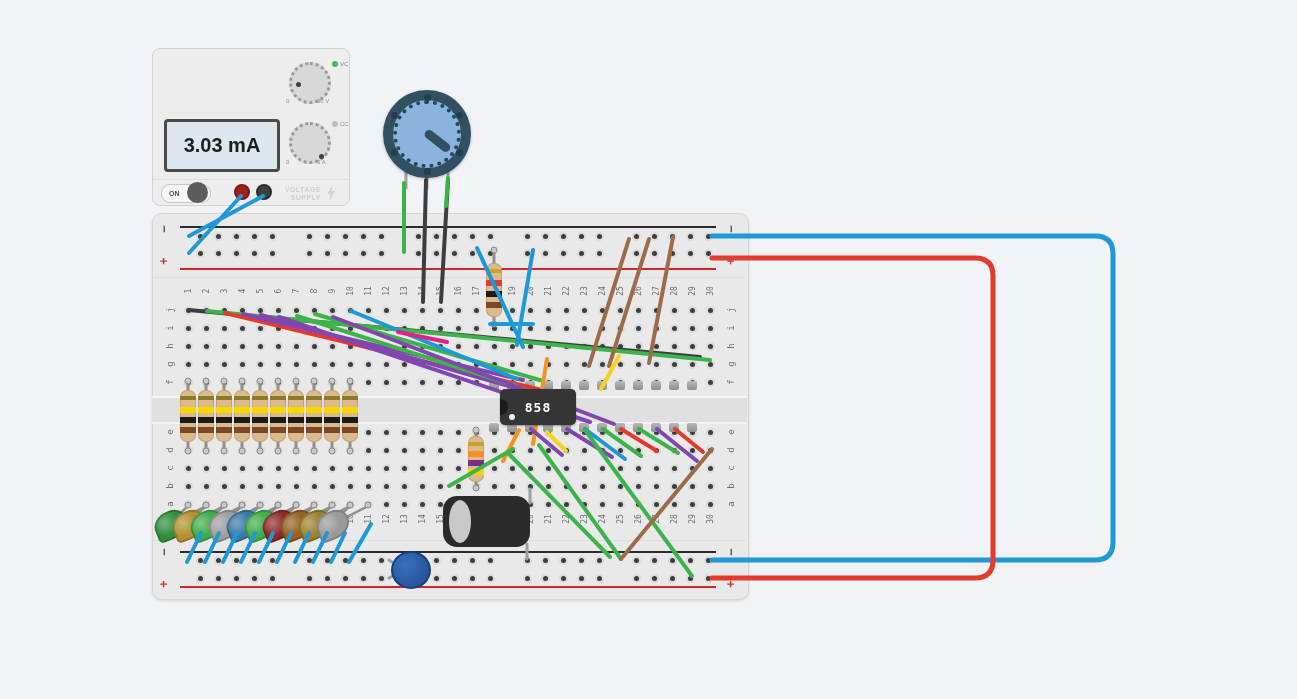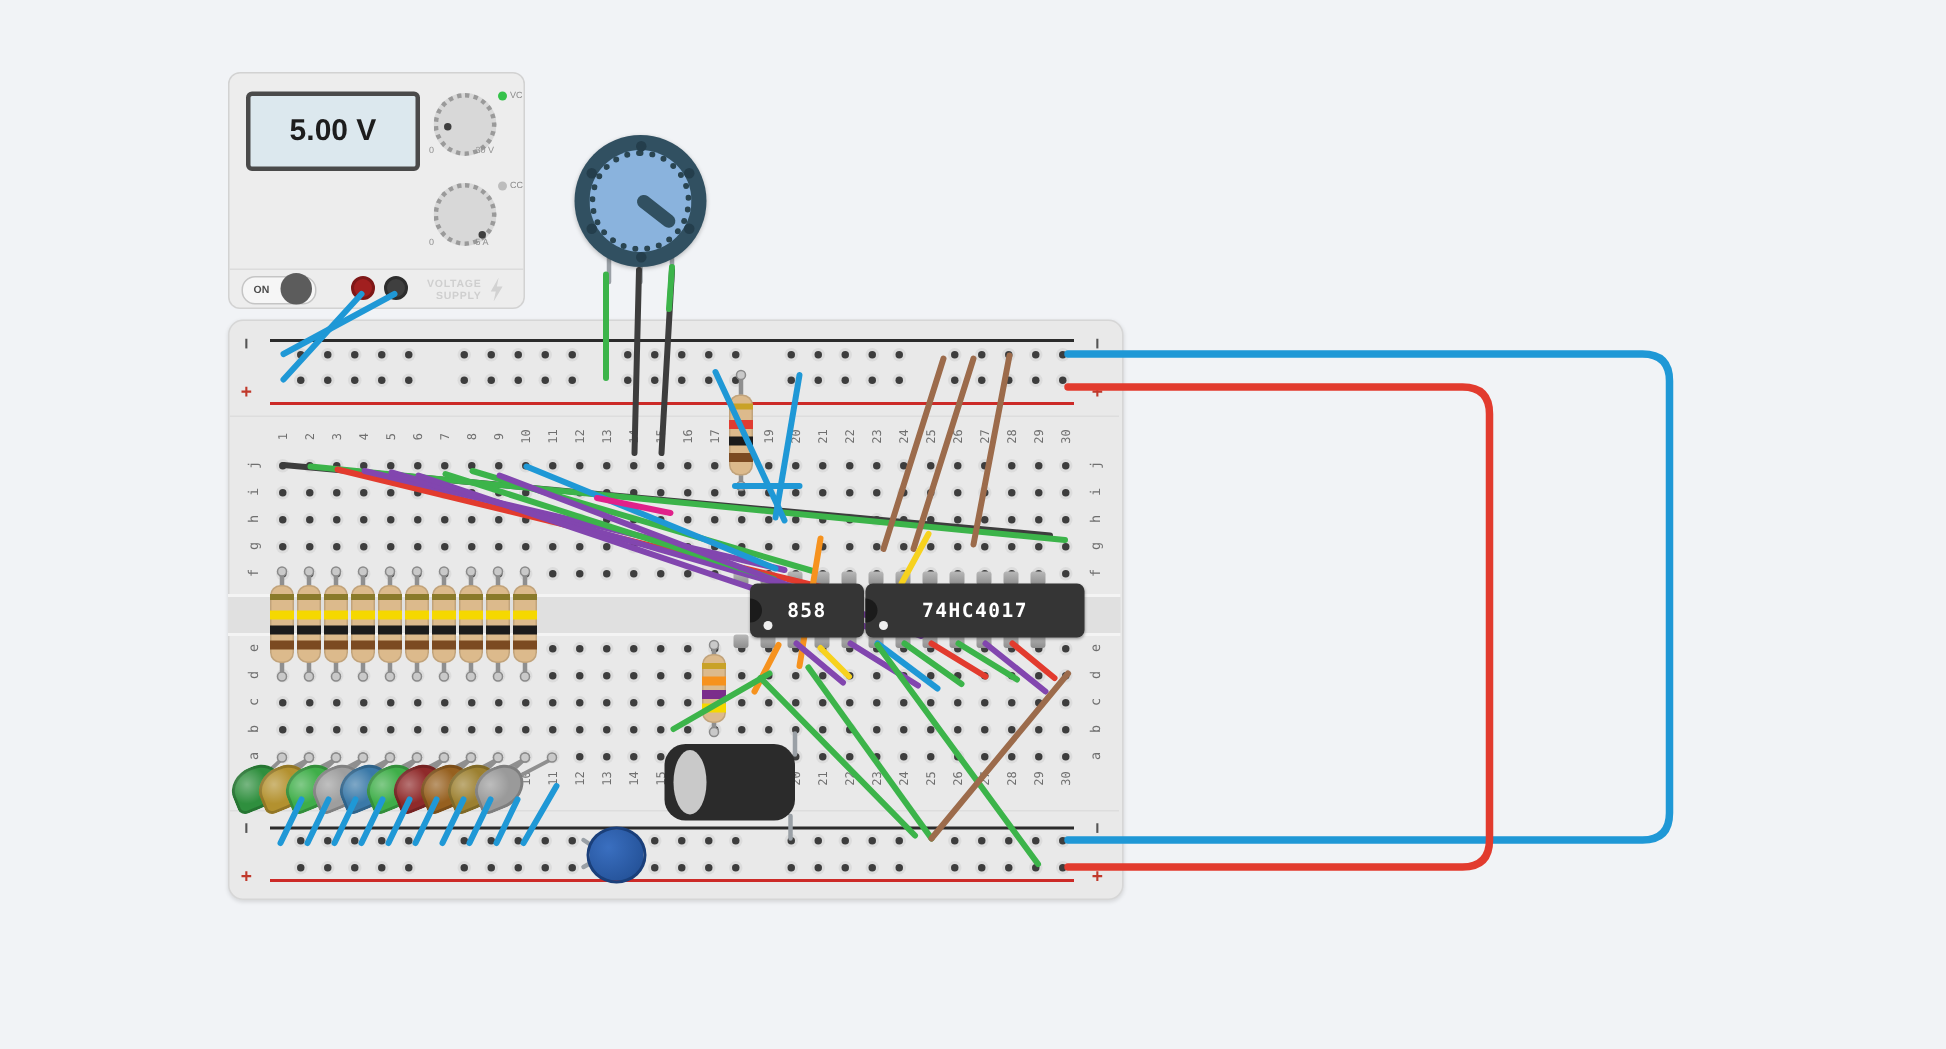--- a/index.html
+++ b/index.html
@@ -765,22 +765,22 @@
       <div class="abs pin" style="left: 669px; top: 423px;"></div>
       <div class="abs pin" style="left: 687px; top: 381px;"></div>
       <div class="abs pin" style="left: 687px; top: 423px;"></div>
     </div>
 
   <div class="abs ecap"></div>
 
   <div class="abs dcap"></div>
 
   <div class="abs psu">
-    <div class="abs disp" style="top:12px;">
-      <span>5.00 V</span>
+    <div class="abs disp" style="top:70px;">
+      <span>3.03 mA</span>
     </div>
     <div class="abs knob" style="left:136px;top:13px;"></div>
     <div class="abs kdot" style="left:143px;top:33px;"></div>
     <span class="abs klab" style="left:133px;top:49px;">0</span>
     <span class="abs klab" style="left:164px;top:49px;">30 V</span>
     <div class="abs knob" style="left:136px;top:73px;"></div>
     <div class="abs kdot" style="left:166px;top:105px;"></div>
     <span class="abs klab" style="left:133px;top:110px;">0</span>
     <span class="abs klab" style="left:164px;top:110px;">5 A</span>
     <div class="abs inddot" style="left:179px;top:12px;background:#35c24a;"></div>
@@ -865,16 +865,13 @@
         <div class="pdot" style="left: 8.45706px; top: 22px;"></div>
         <div class="pdot" style="left: 8.45706px; top: 59px;"></div>
         <div class="pdot" style="left: 40.5px; top: 77.5px;"></div>
         <div class="pdot" style="left: 72.5429px; top: 59px;"></div>
       </div>
   </div>
 
   <div class="abs chip" style="left:500px;width:76px;">
     <span>858</span>
   </div>
-  <div class="abs chip" style="left:577px;width:146px;">
-    <span>74HC4017</span>
-  </div>
 </div>
 
 </body></html>

